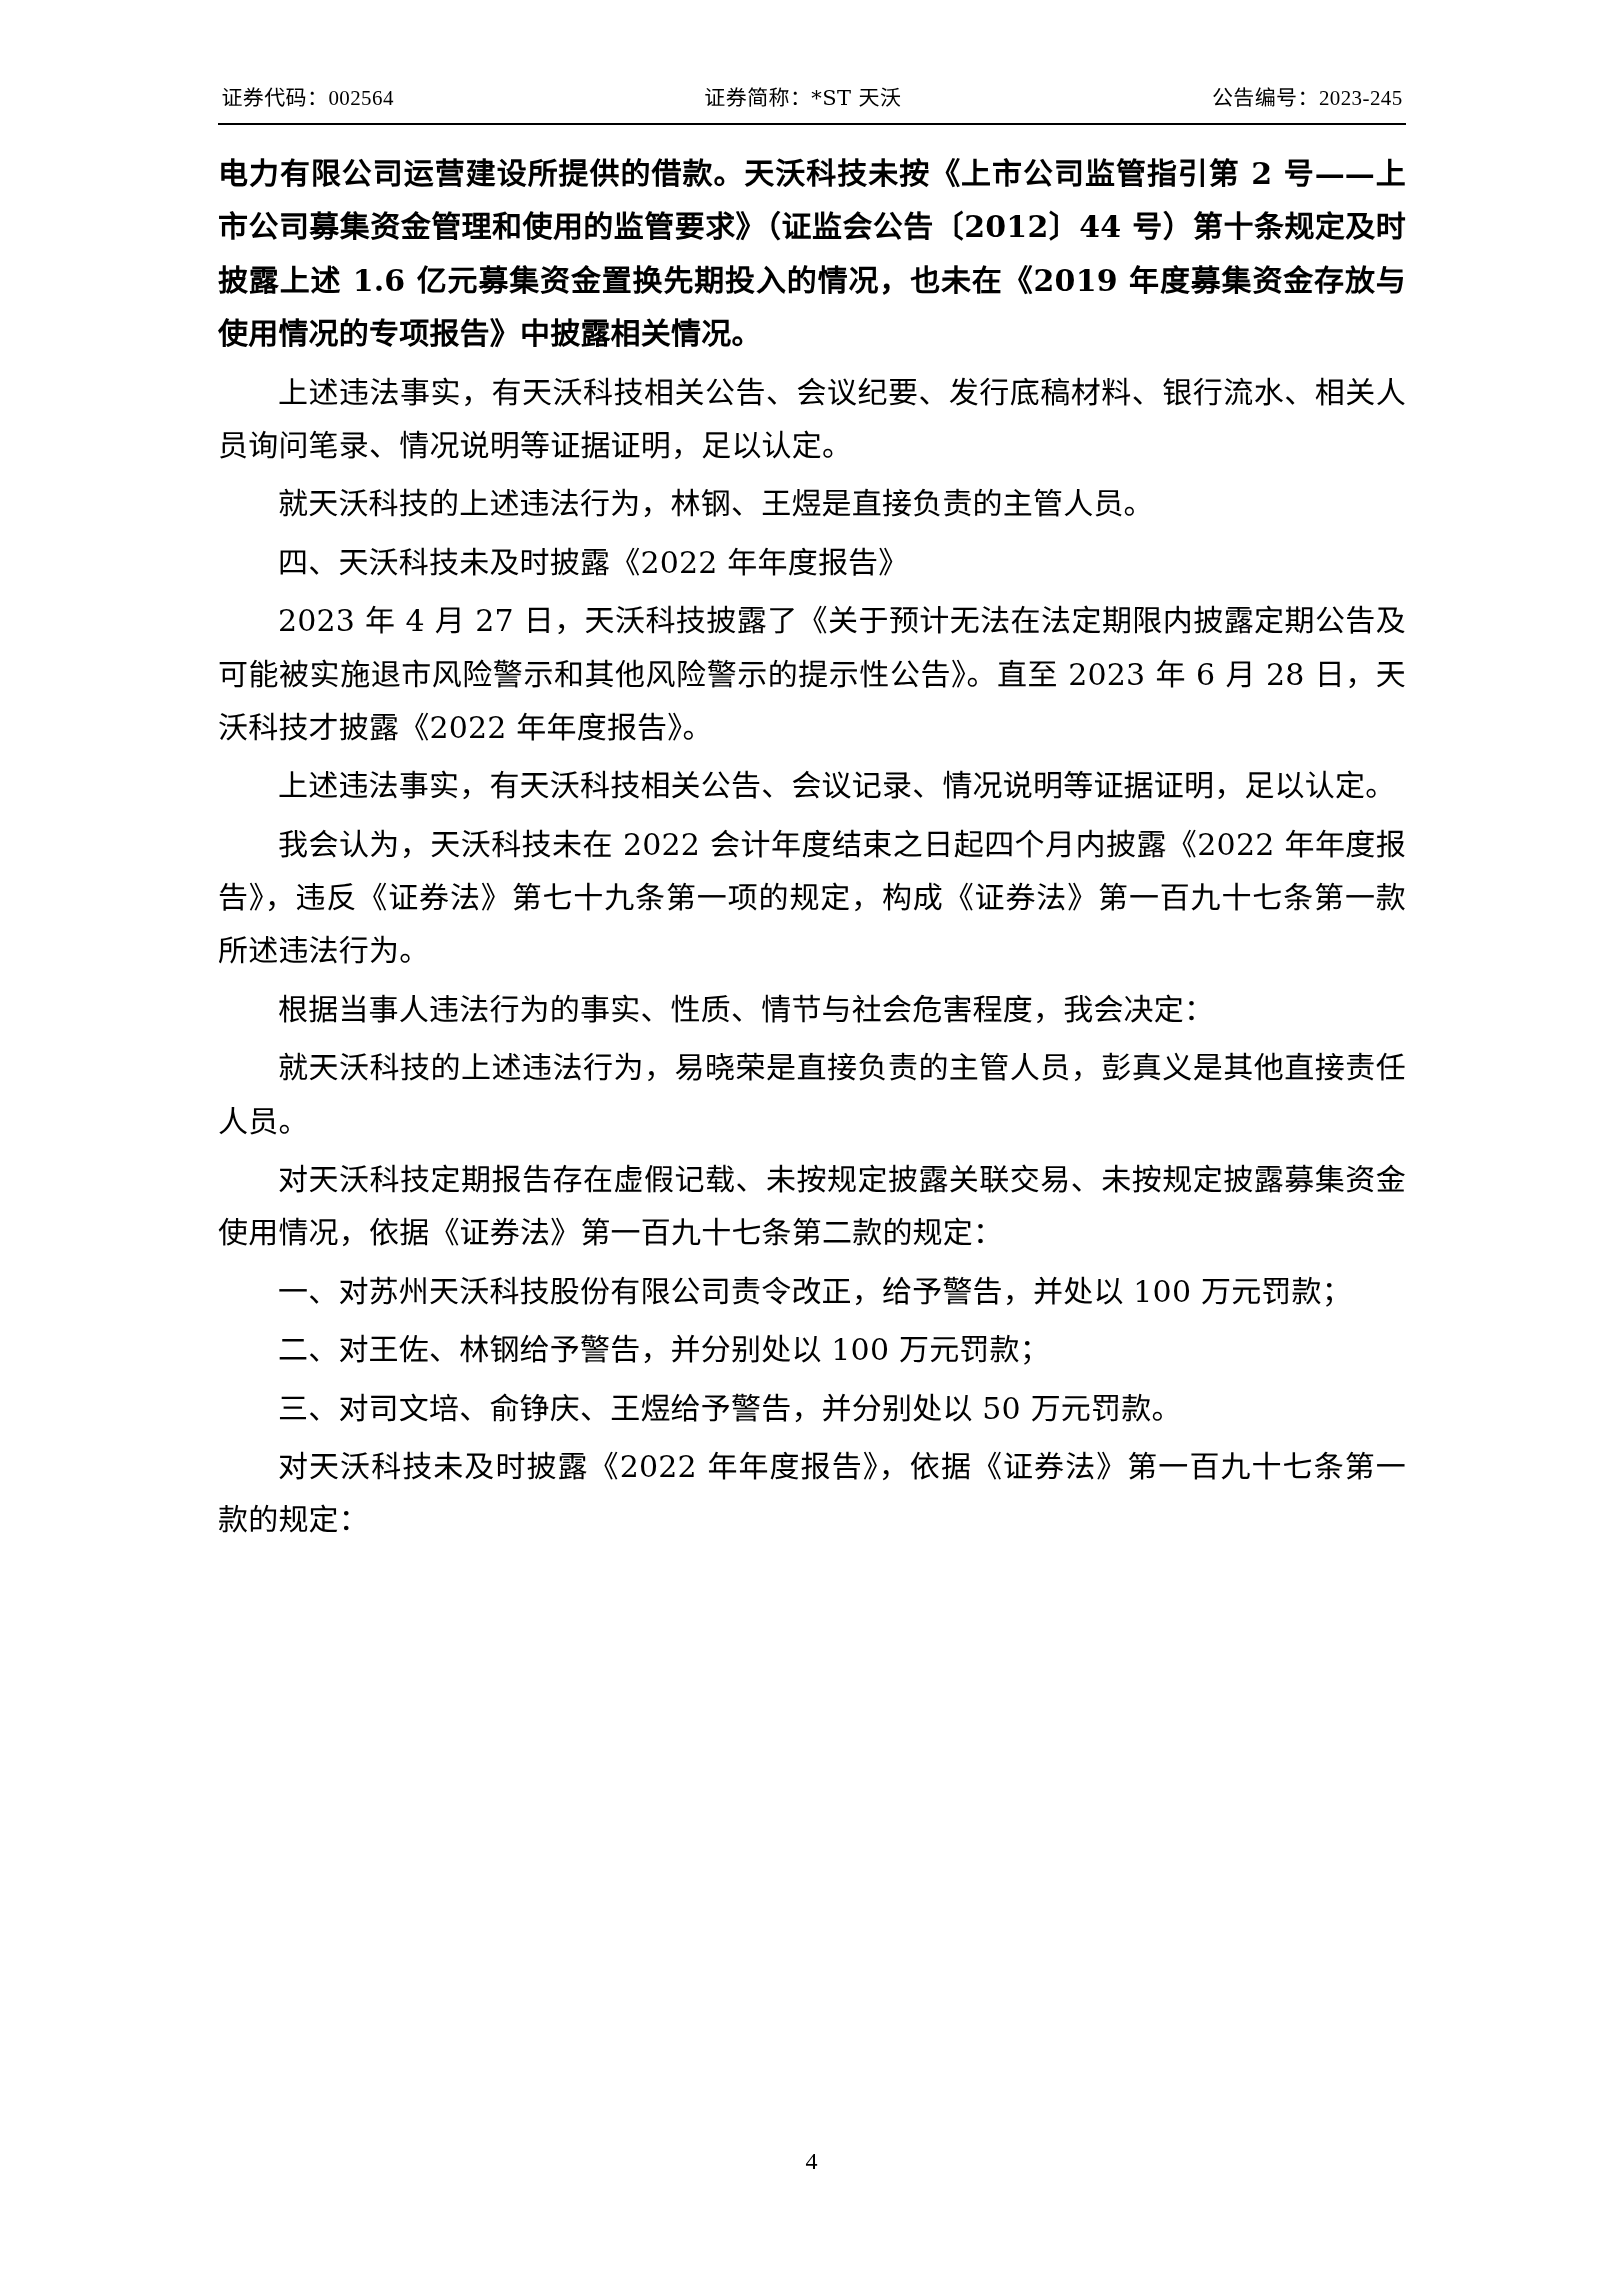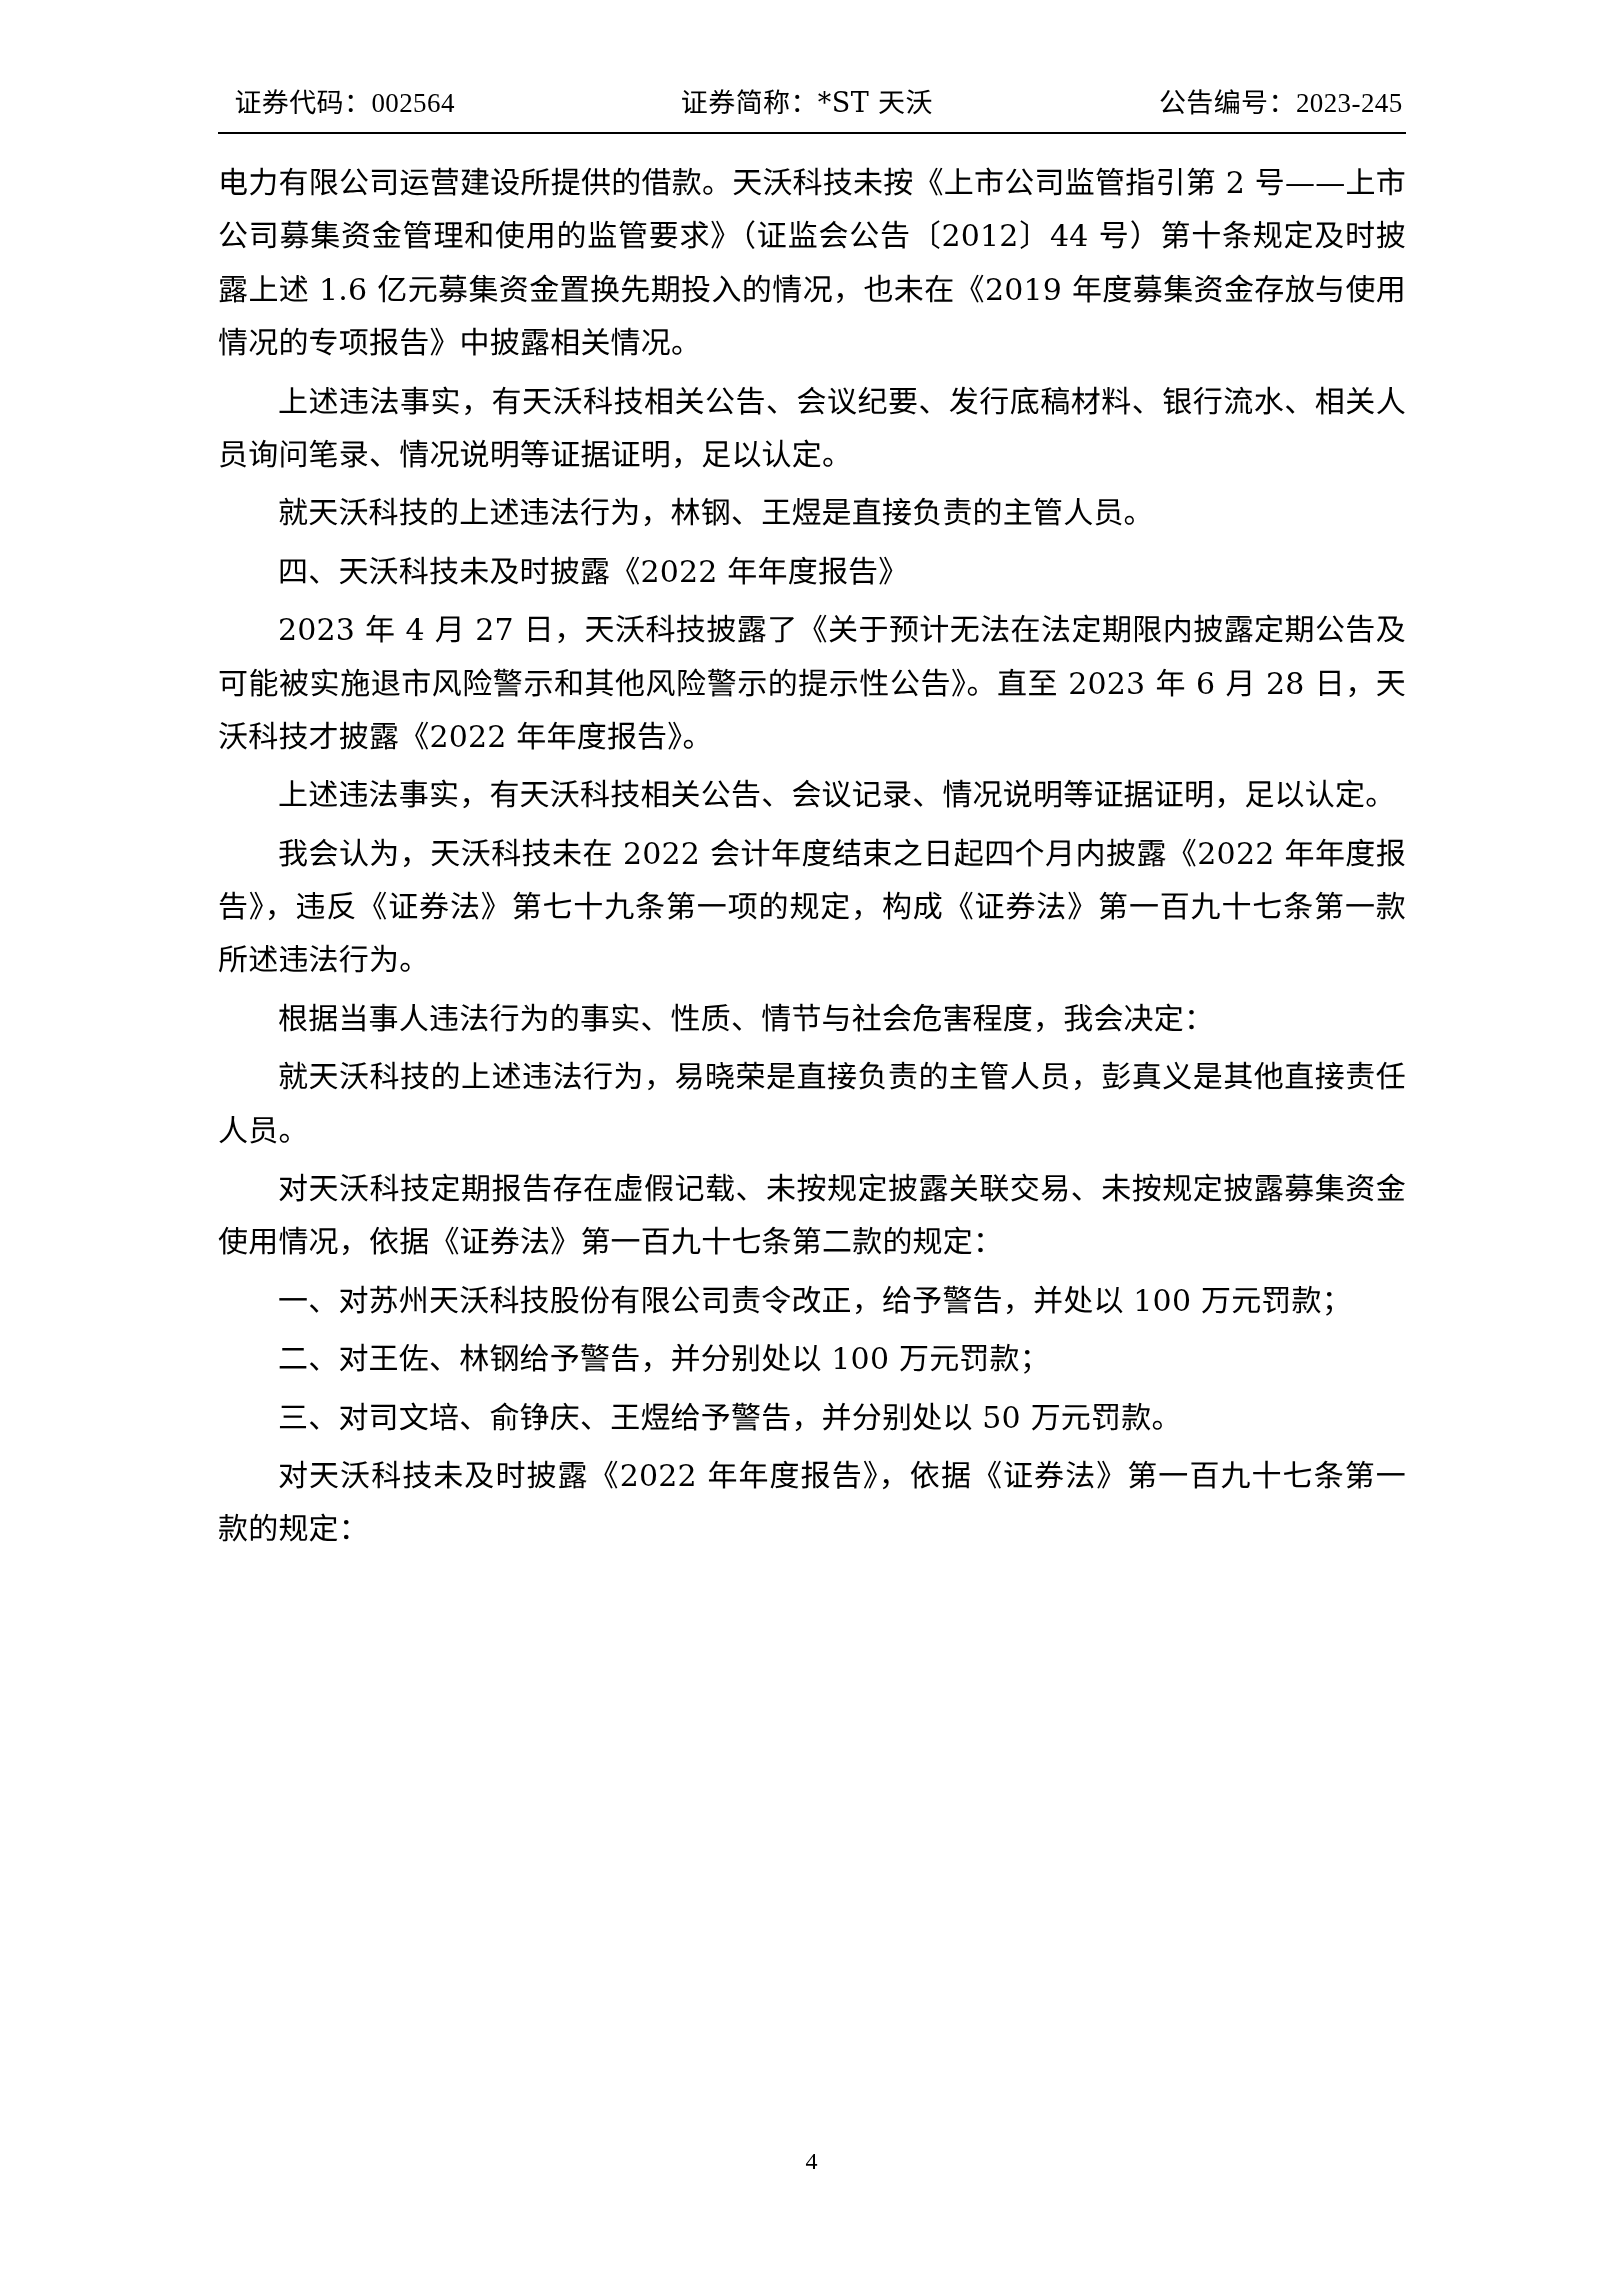--- a/index.html
+++ b/index.html
@@ -24,25 +24,24 @@
   .content {
     position: absolute;
     left: 218px;
     top: 81px;
     width: 1188px;
   }
   .header-row {
     display: flex;
     align-items: baseline;
     justify-content: space-between;
-    font-size: 27px;
+    font-size: 21px;
     letter-spacing: 0.4px;
     padding: 0 3.4px 12px 3.4px;
     font-family: "DejaVu Serif", "Liberation Serif", serif;
-    margin-left: 13px;
   }
   .header-cell {
     white-space: nowrap;
   }
   .header-cell .num {
     font-family: "Liberation Serif", "DejaVu Serif", serif;
   }
   .hr {
     border: none;
     border-top: 2.1px solid #000;
@@ -56,20 +55,21 @@
     text-align: justify;
     text-justify: inter-ideograph;
     letter-spacing: 0.2px;
     font-family: "DejaVu Serif", "Liberation Serif", serif;
   }
   .indent {
     text-indent: 2em;
   }
   .noindent {
     text-indent: 0;
+    font-weight: bold;
   }
   .page-number {
     position: absolute;
     left: 0;
     right: 0;
     top: 2148px;
     text-align: center;
     font-size: 24px;
     font-family: "Liberation Serif", "DejaVu Serif", serif;
   }

